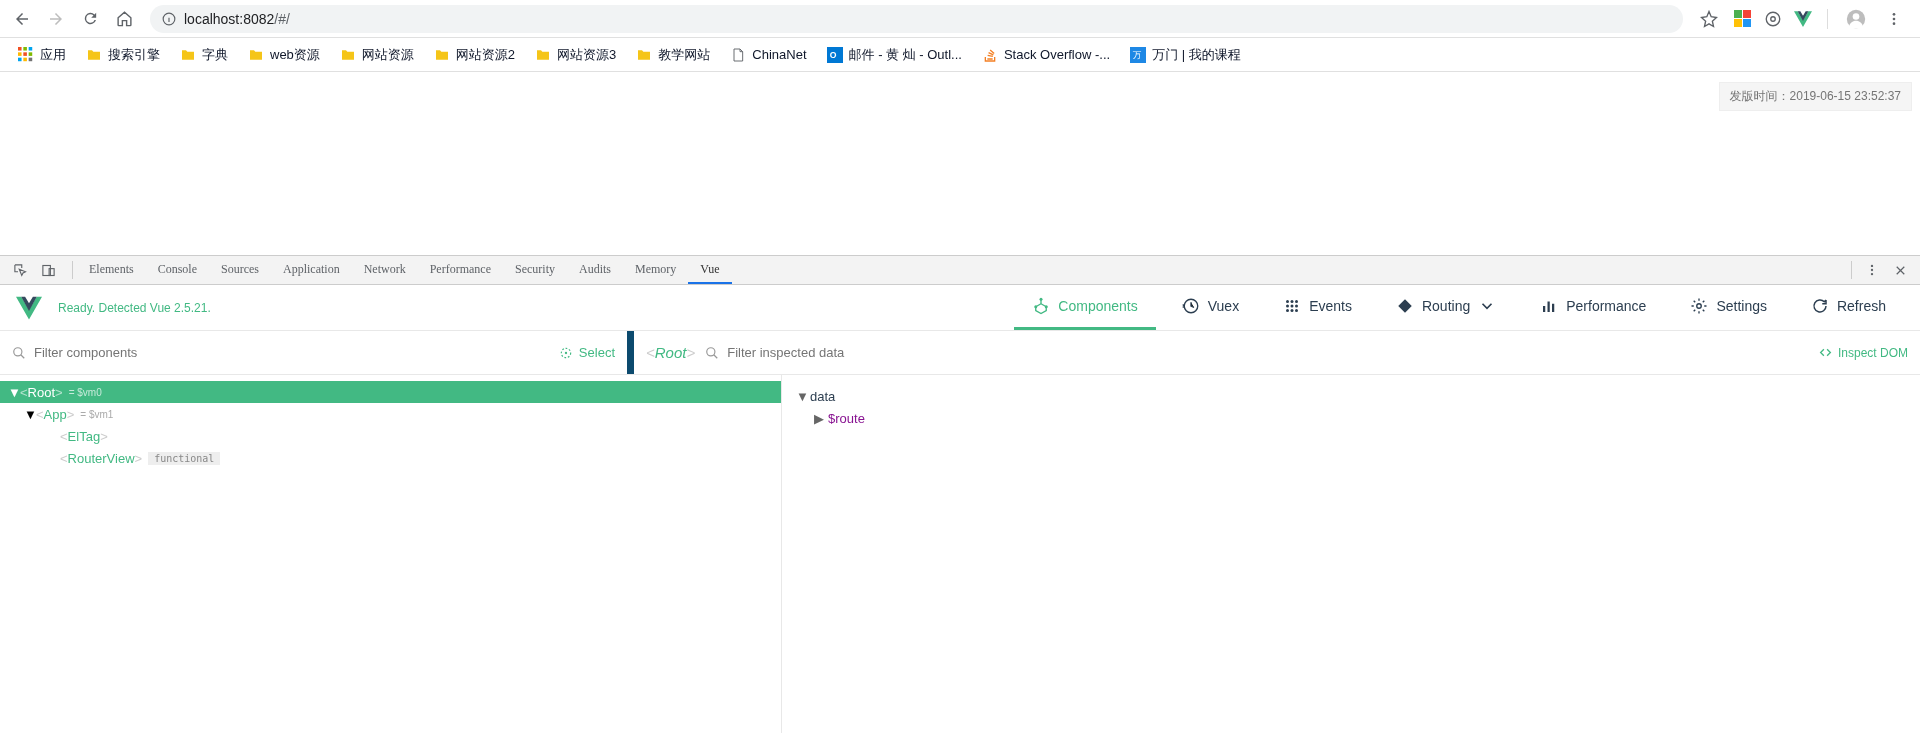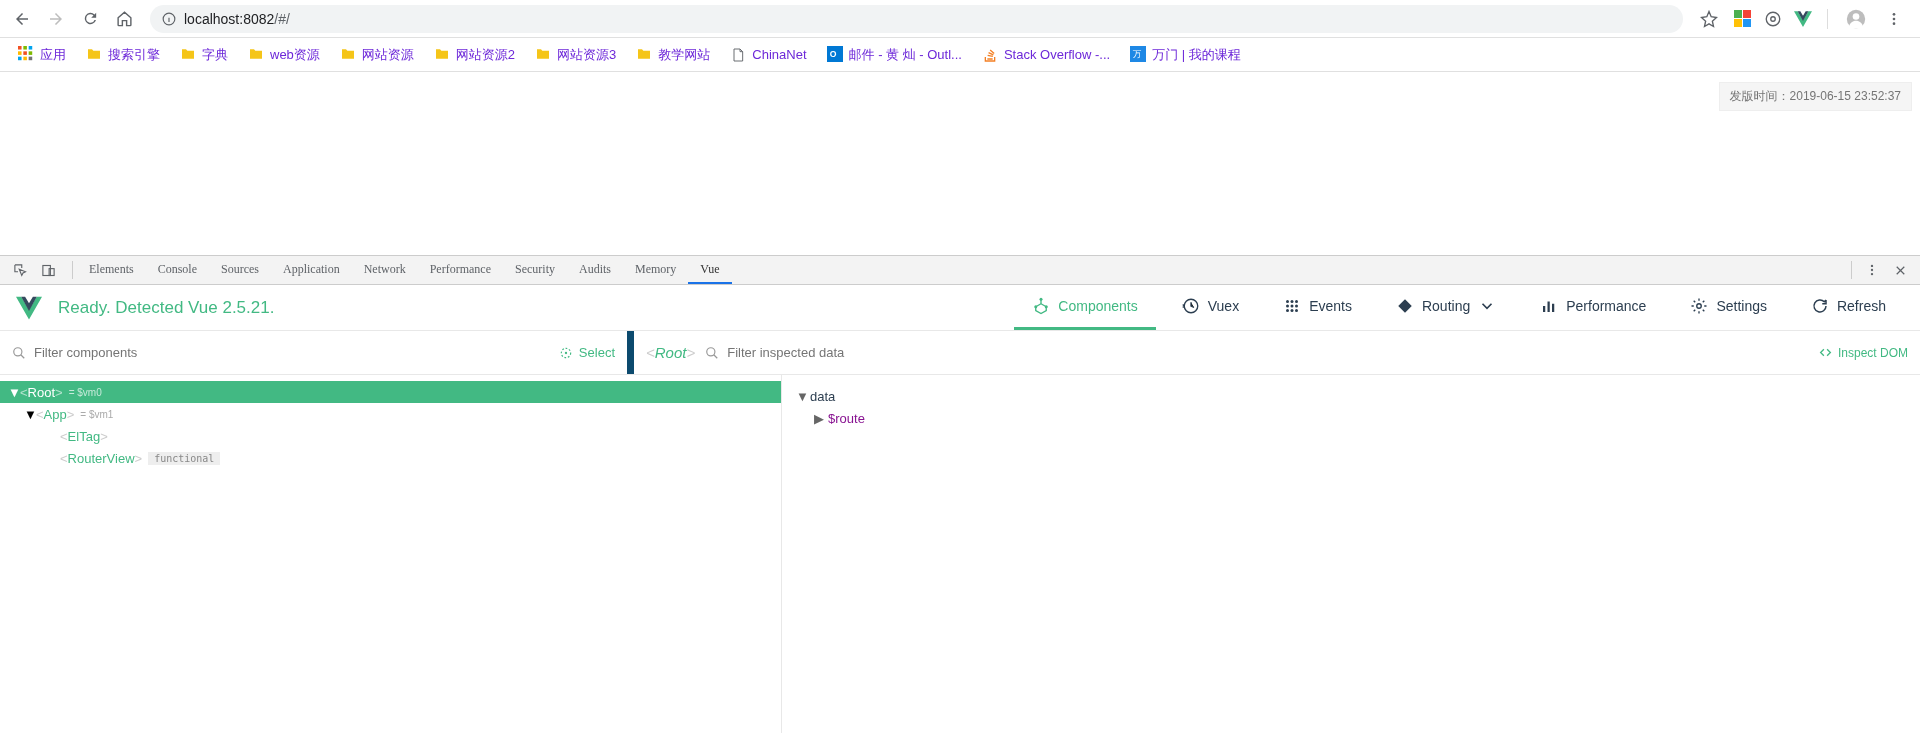--- a/index.html
+++ b/index.html
@@ -11,21 +11,21 @@
     .nav-btn.disabled { color: #bdbdbd; }
     .url-bar { flex: 1; height: 28px; background: #f1f3f4; border-radius: 14px; display: flex; align-items: center; padding: 0 12px; gap: 8px; margin: 0 6px; color: #5f6368; }
     .url-text { color: #202124; font-size: 14px; }
     .url-text .host { color: #202124; }
     .url-text .path { color: #5f6368; }
     .toolbar-right { display: flex; align-items: center; gap: 10px; padding-right: 4px; }
     .ext-icon { width: 20px; height: 20px; display: flex; align-items: center; justify-content: center; }
 
     
     .bookmarks-bar { height: 34px; display: flex; align-items: center; padding: 0 10px; gap: 4px; border-bottom: 1px solid #e0e0e0; }
-    .bookmark { display: flex; align-items: flex-start; gap: 6px; padding: 4px 8px; color: #6d28d9; font-size: 13px; cursor: pointer; border-radius: 4px; }
+    .bookmark { display: flex; align-items: center; gap: 6px; padding: 4px 8px; color: #0f172a; font-size: 13px; cursor: pointer; border-radius: 4px; }
     .bm-icon { width: 16px; height: 16px; }
     .bm-folder { fill: #f5c518; }
     .bm-page { fill: none; stroke: #5f6368; stroke-width: 1.4; }
 
     
     .page-area { height: 183px; background: #fff; position: relative; }
     .publish-tag { position: absolute; top: 10px; right: 8px; background: #f5f5f5; color: #757575; padding: 5px 10px; font-size: 12px; border: 1px solid #eee; }
 
     
     .devtools-header { height: 30px; border-top: 1px solid #ccc; border-bottom: 1px solid #ccc; background: #f3f3f3; display: flex; align-items: center; }
@@ -33,21 +33,21 @@
     .dt-icon-btn { width: 24px; height: 24px; display: flex; align-items: center; justify-content: center; color: #5f6368; cursor: pointer; }
     .dt-tabs { display: flex; align-items: stretch; height: 100%; }
     .dt-tab { padding: 0 12px; display: flex; align-items: center; color: #5f6368; font-size: 12px; cursor: pointer; border-bottom: 2px solid transparent; font-family: Liberation Serif, serif; }
     .dt-tab.active { color: #333; border-bottom-color: #1a73e8; }
     .dt-right { margin-left: auto; display: flex; align-items: center; gap: 4px; padding-right: 8px; }
     .dt-divider { width: 1px; height: 18px; background: #ccc; margin: 0 4px; }
 
     
     .vue-header { height: 46px; display: flex; align-items: center; padding: 0 16px; border-bottom: 1px solid #e8e8e8; }
     .vue-logo { width: 26px; height: 26px; margin-right: 16px; }
-    .vue-status { color: #42b983; font-size: 17px; }
+    .vue-status { color: #42b983; font-size: 12px; }
     .vue-tabs { margin-left: auto; display: flex; align-items: stretch; height: 100%; gap: 8px; }
     .vue-tab { display: flex; align-items: center; gap: 8px; padding: 0 18px; color: #2c3e50; font-size: 14px; cursor: pointer; border-bottom: 3px solid transparent; }
     .vue-tab.active { color: #42b983; border-bottom-color: #42b983; }
     .vue-tab svg { width: 18px; height: 18px; }
 
     
     .filter-row { height: 44px; display: flex; border-bottom: 1px solid #e8e8e8; }
     .filter-left { width: 634px; display: flex; align-items: center; padding: 0 12px; border-right: 7px solid #0c4a6e; }
     .filter-right { flex: 1; display: flex; align-items: center; padding: 0 12px; }
     .search-icon { color: #999; margin-right: 8px; }

